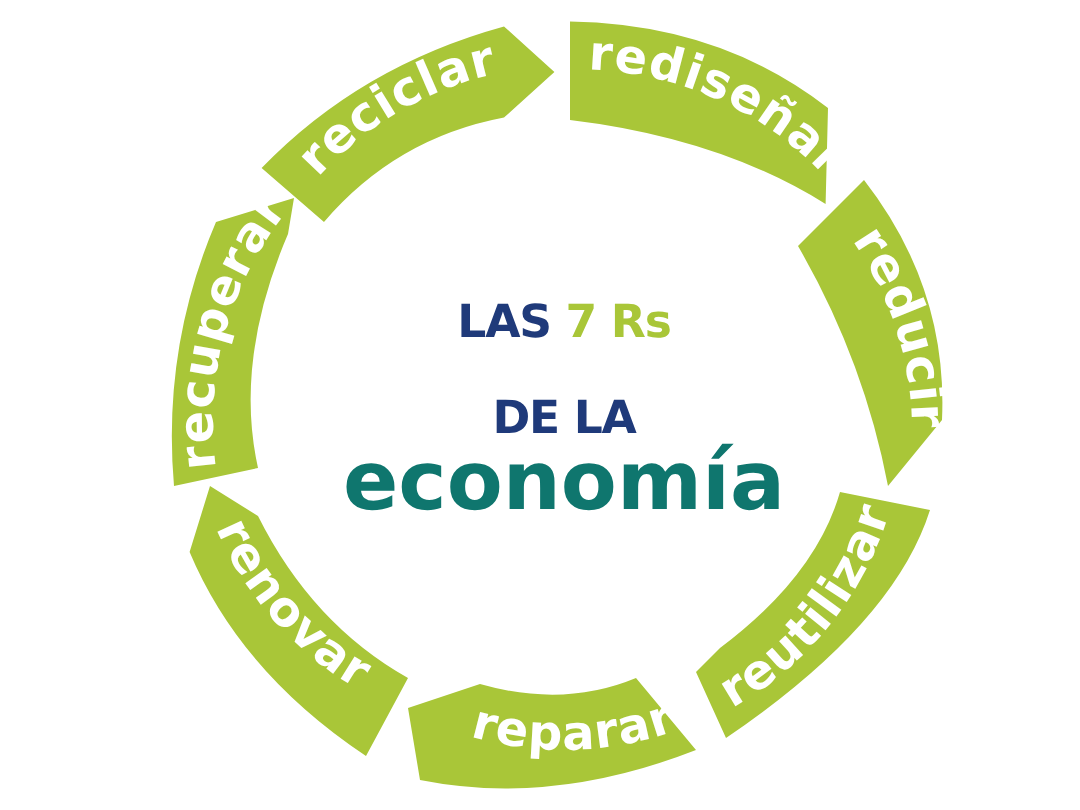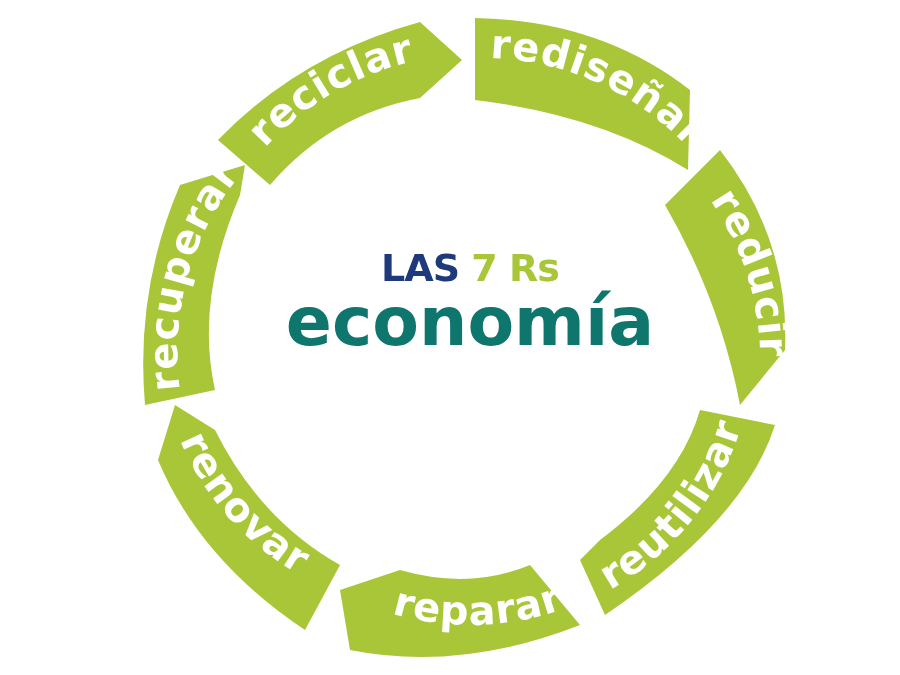--- a/index.html
+++ b/index.html
@@ -70,14 +70,15 @@
   <text class="seg-label">
     <textPath href="#arc-reciclar" startOffset="0">reciclar</textPath>
   </text>
 </svg>
 
 <div class="center">
   <div class="line1">
     <span>LAS</span>
     <span class="accent">7 Rs</span>
   </div>
+  <div class="line2">DE LA</div>
   <div class="big">economía</div>
 </div>
 
 </body></html>

